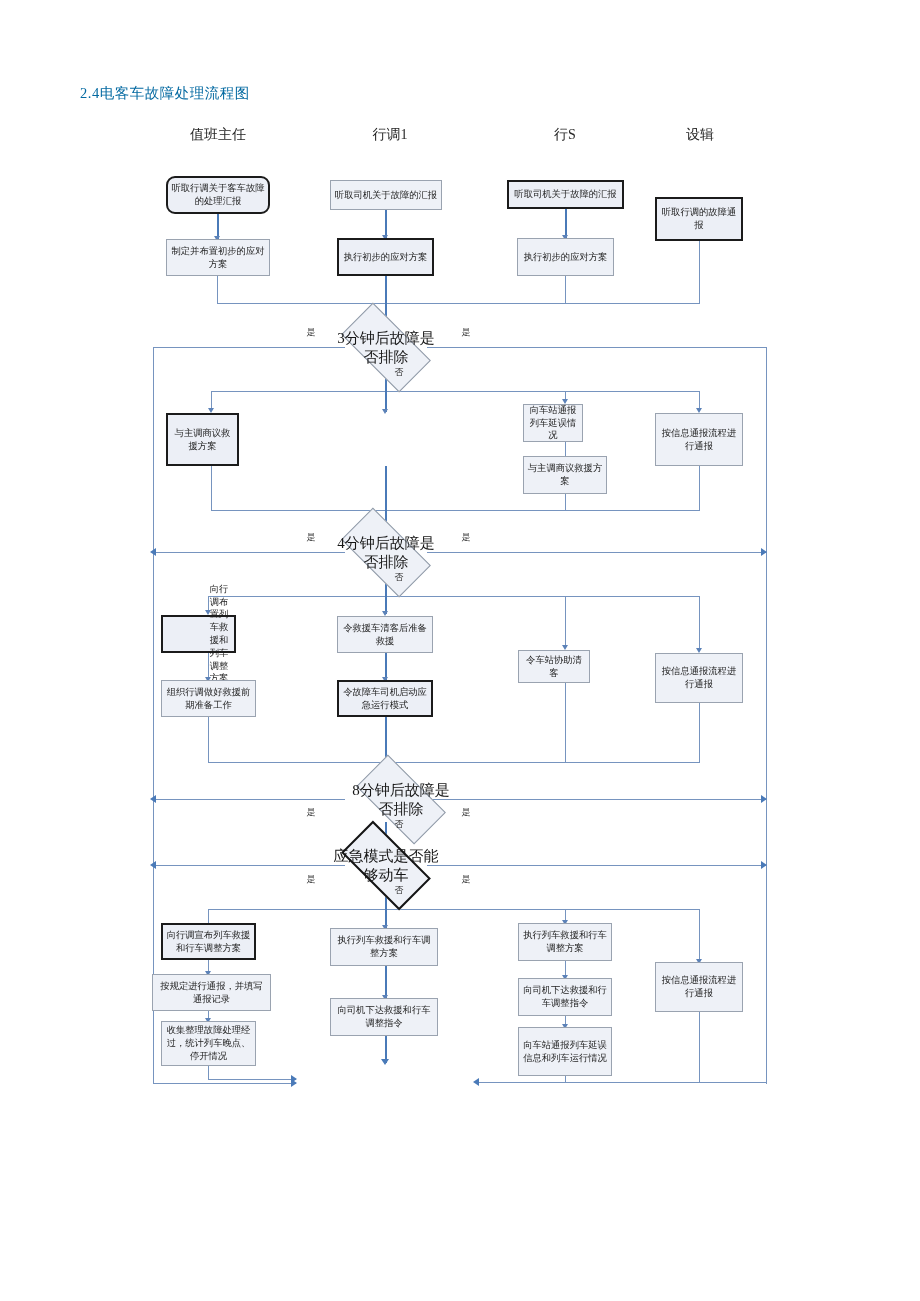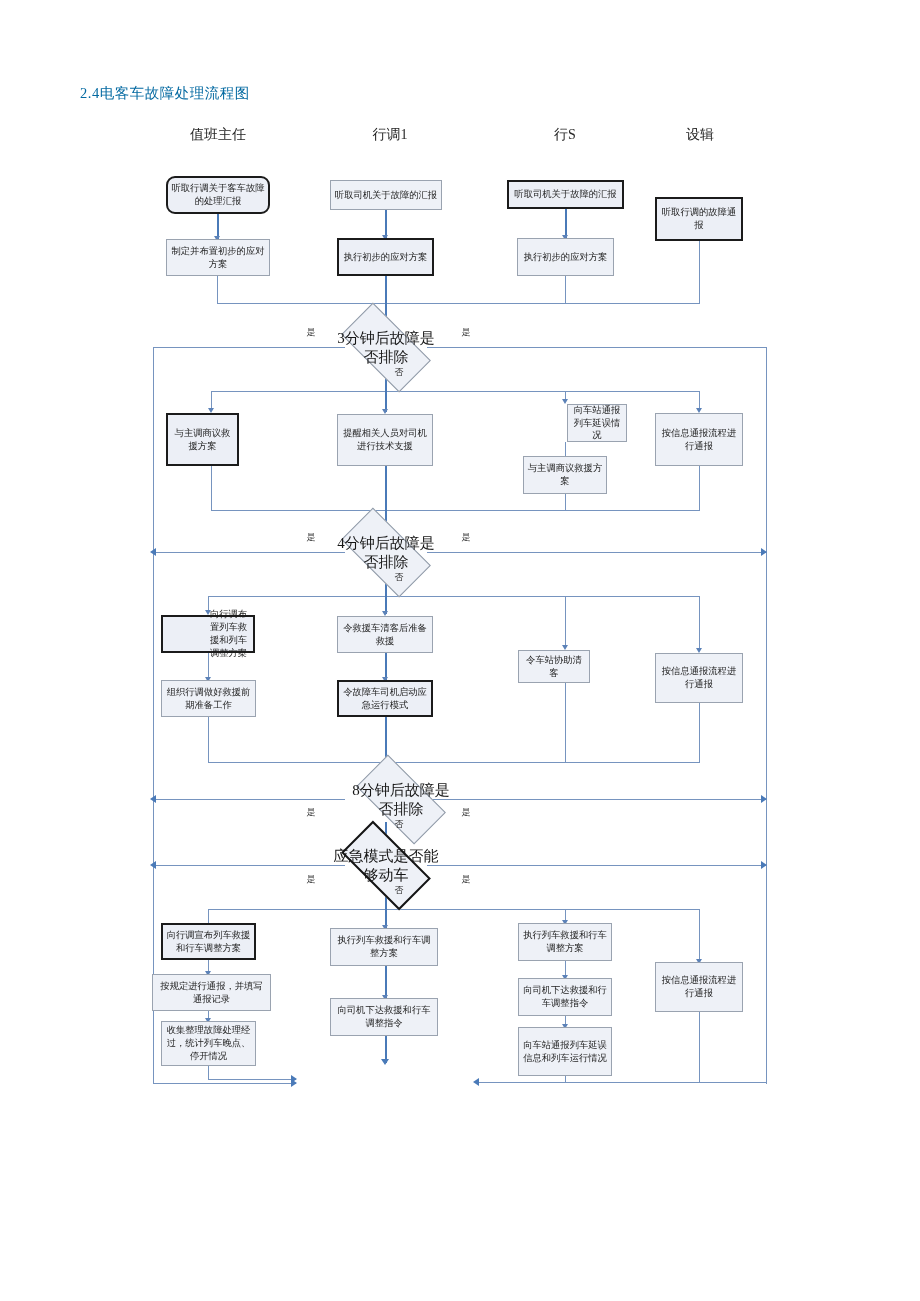--- a/index.html
+++ b/index.html
@@ -132,22 +132,21 @@
   <div class="ln v" style="left:211px;top:391px;height:20px;"></div>
   <div class="arw sm down" style="left:208px;top:408px;"></div>
   <div class="ln v thick" style="left:385px;top:391px;height:21px;"></div>
   <div class="arw sm down" style="left:382px;top:409px;"></div>
   <div class="ln v" style="left:565px;top:391px;height:11px;"></div>
   <div class="arw sm down" style="left:562px;top:399px;"></div>
   <div class="ln v" style="left:699px;top:391px;height:20px;"></div>
   <div class="arw sm down" style="left:696px;top:408px;"></div>
 
   <div class="node strong" style="left:166px;top:413px;width:73px;height:53px;">与主调商议救援方案</div>
-  <div class="node" style="left:337px;top:414px;width:96px;height:52px;">提醒相关人员对司机进行技术支援</div>
-  <div class="node" style="left:523px;top:404px;width:60px;height:38px;margin-left:44px;">向车站通报列车延误情况</div>
+  <div class="node" style="left:523px;top:404px;width:60px;height:38px;">向车站通报列车延误情况</div>
   <div class="node" style="left:523px;top:456px;width:84px;height:38px;">与主调商议救援方案</div>
   <div class="ln v" style="left:565px;top:442px;height:14px;"></div>
   <div class="node" style="left:655px;top:413px;width:88px;height:53px;">按信息通报流程进行通报</div>
 
   <div class="ln v" style="left:211px;top:466px;height:45px;"></div>
   <div class="ln v" style="left:565px;top:494px;height:17px;"></div>
   <div class="ln v" style="left:699px;top:466px;height:45px;"></div>
   <div class="ln h" style="left:211px;top:510px;width:489px;"></div>
   <div class="ln v thick" style="left:385px;top:466px;height:66px;"></div>
   <div class="arw down" style="left:381px;top:528px;"></div>
@@ -170,21 +169,21 @@
   <div class="ln h" style="left:208px;top:596px;width:491px;"></div>
   <div class="ln v" style="left:208px;top:596px;height:17px;"></div>
   <div class="arw sm down" style="left:205px;top:610px;"></div>
   <div class="ln v thick" style="left:385px;top:596px;height:18px;"></div>
   <div class="arw sm down" style="left:382px;top:611px;"></div>
   <div class="ln v" style="left:565px;top:596px;height:52px;"></div>
   <div class="arw sm down" style="left:562px;top:645px;"></div>
   <div class="ln v" style="left:699px;top:596px;height:55px;"></div>
   <div class="arw sm down" style="left:696px;top:648px;"></div>
 
-  <div class="node strong" style="left:161px;top:615px;width:94px;height:38px;padding-left:44px;">向行调布置列车救援和列车调整方案</div>
+  <div class="node strong" style="left:161px;top:615px;width:75px;height:38px;padding-left:44px;">向行调布置列车救援和列车调整方案</div>
   <div class="ln v" style="left:208px;top:653px;height:27px;"></div>
   <div class="arw sm down" style="left:205px;top:677px;"></div>
   <div class="node" style="left:161px;top:680px;width:95px;height:37px;">组织行调做好救援前期准备工作</div>
 
   <div class="node" style="left:337px;top:616px;width:96px;height:37px;">令救援车清客后准备救援</div>
   <div class="ln v thick" style="left:385px;top:653px;height:27px;"></div>
   <div class="arw sm down" style="left:382px;top:677px;"></div>
   <div class="node strong" style="left:337px;top:680px;width:96px;height:37px;">令故障车司机启动应急运行模式</div>
 
   <div class="node" style="left:518px;top:650px;width:72px;height:33px;">令车站协助清客</div>

